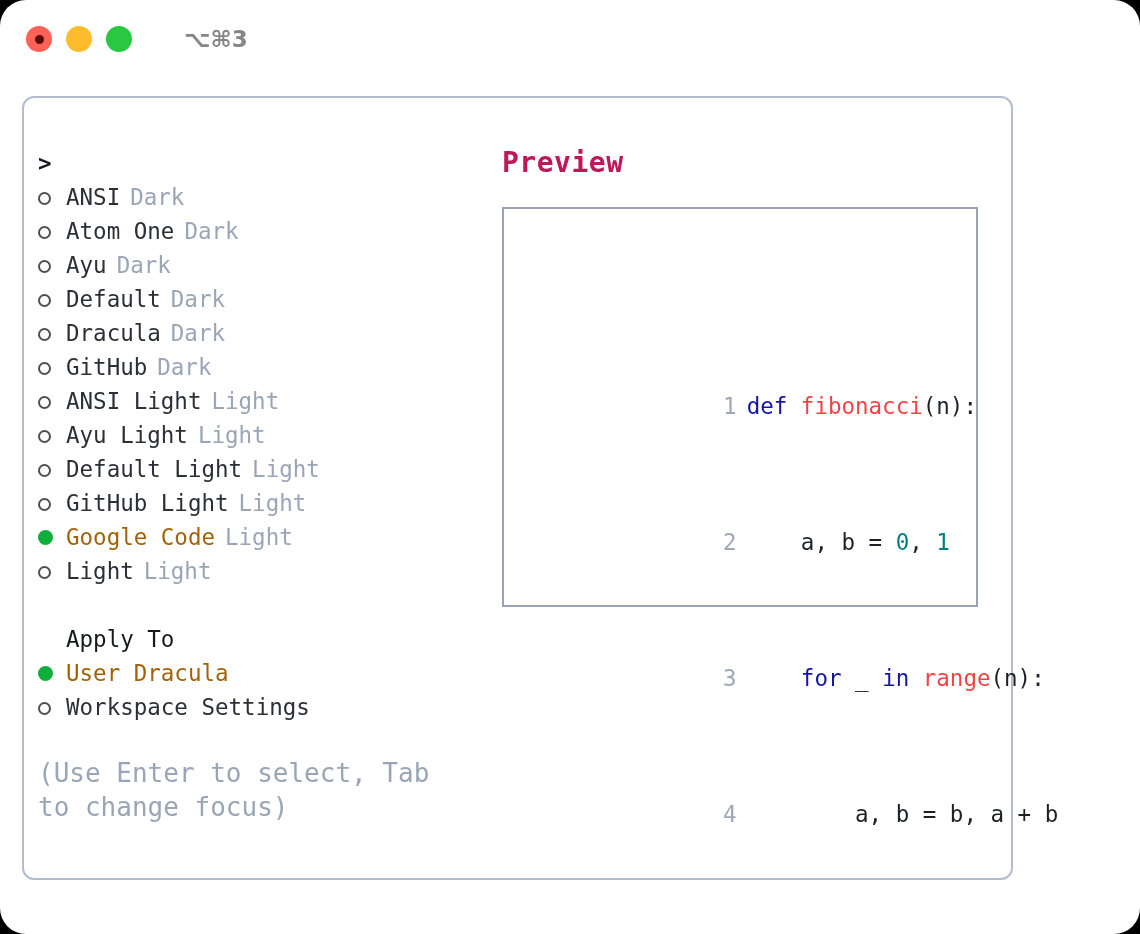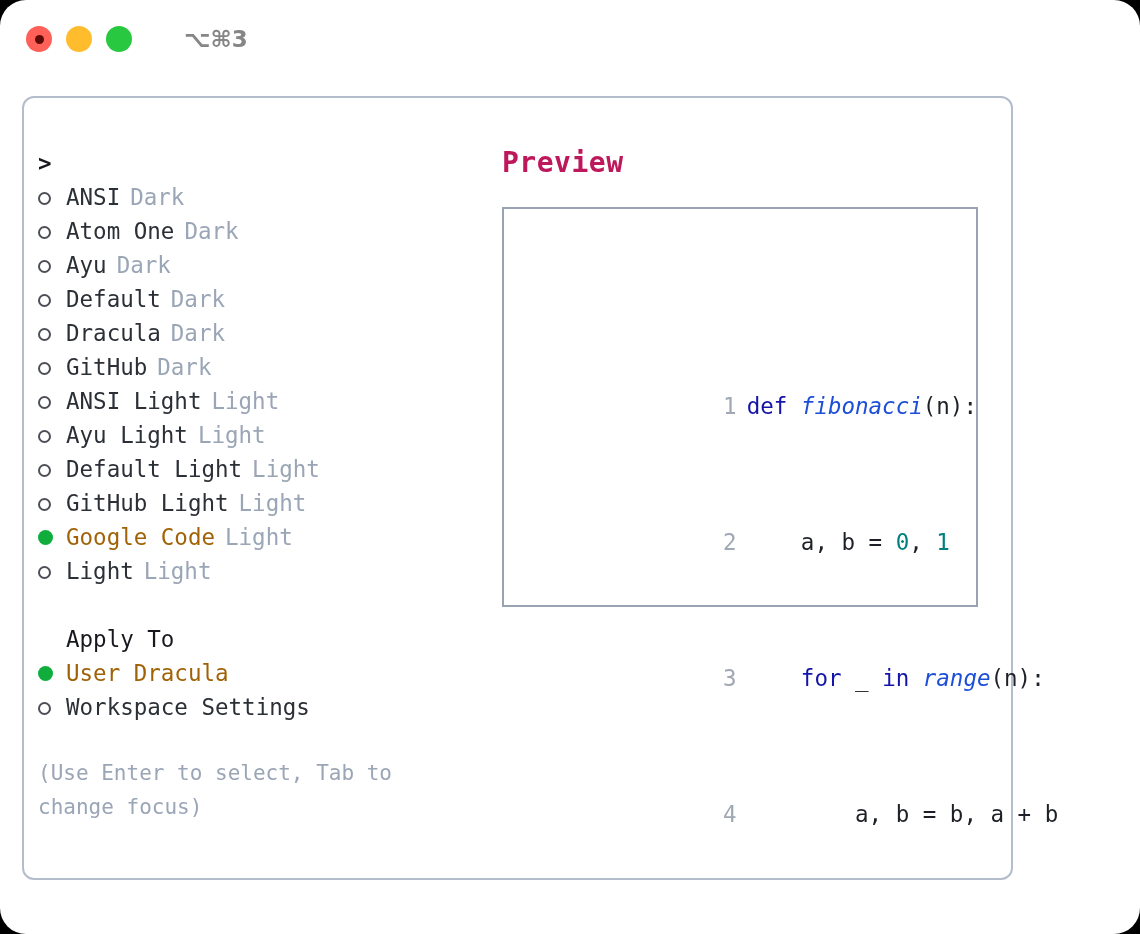--- a/index.html
+++ b/index.html
@@ -154,21 +154,21 @@
     align-items: flex-start;
     font-size: 22.5px;
     line-height: 34px;
   }
   .section-title .marker { visibility: hidden; }
   .section-title .label { color: #16181d; }
 
   .hint {
     margin-top: 32px;
     color: #9aa5b6;
-    font-size: 21px;
+    font-size: 26px;
     line-height: 34px;
     width: 400px;
   }
 
   
   .right-col {
     position: absolute;
     left: 478px;
     top: 48px;
     width: 500px;
@@ -199,21 +199,21 @@
   }
   .code-line { white-space: pre; height: 34px; line-height: 34px; }
   .gutter {
     display: inline-block;
     width: 26px;
     text-align: right;
     color: #a0a8b4;
     margin-right: 10px;
   }
   .kw    { color: #1414a8; }
-  .fn    { color: #1d4ed8; font-style: italic; }
+  .fn    { color: #ef4444; }
   .num   { color: #007f7f; }
   .plain { color: #1d2026; }
 </style>
 </head>
 <body>
 
 <div class="window">
 
   <div class="titlebar">
     <div class="lights">

